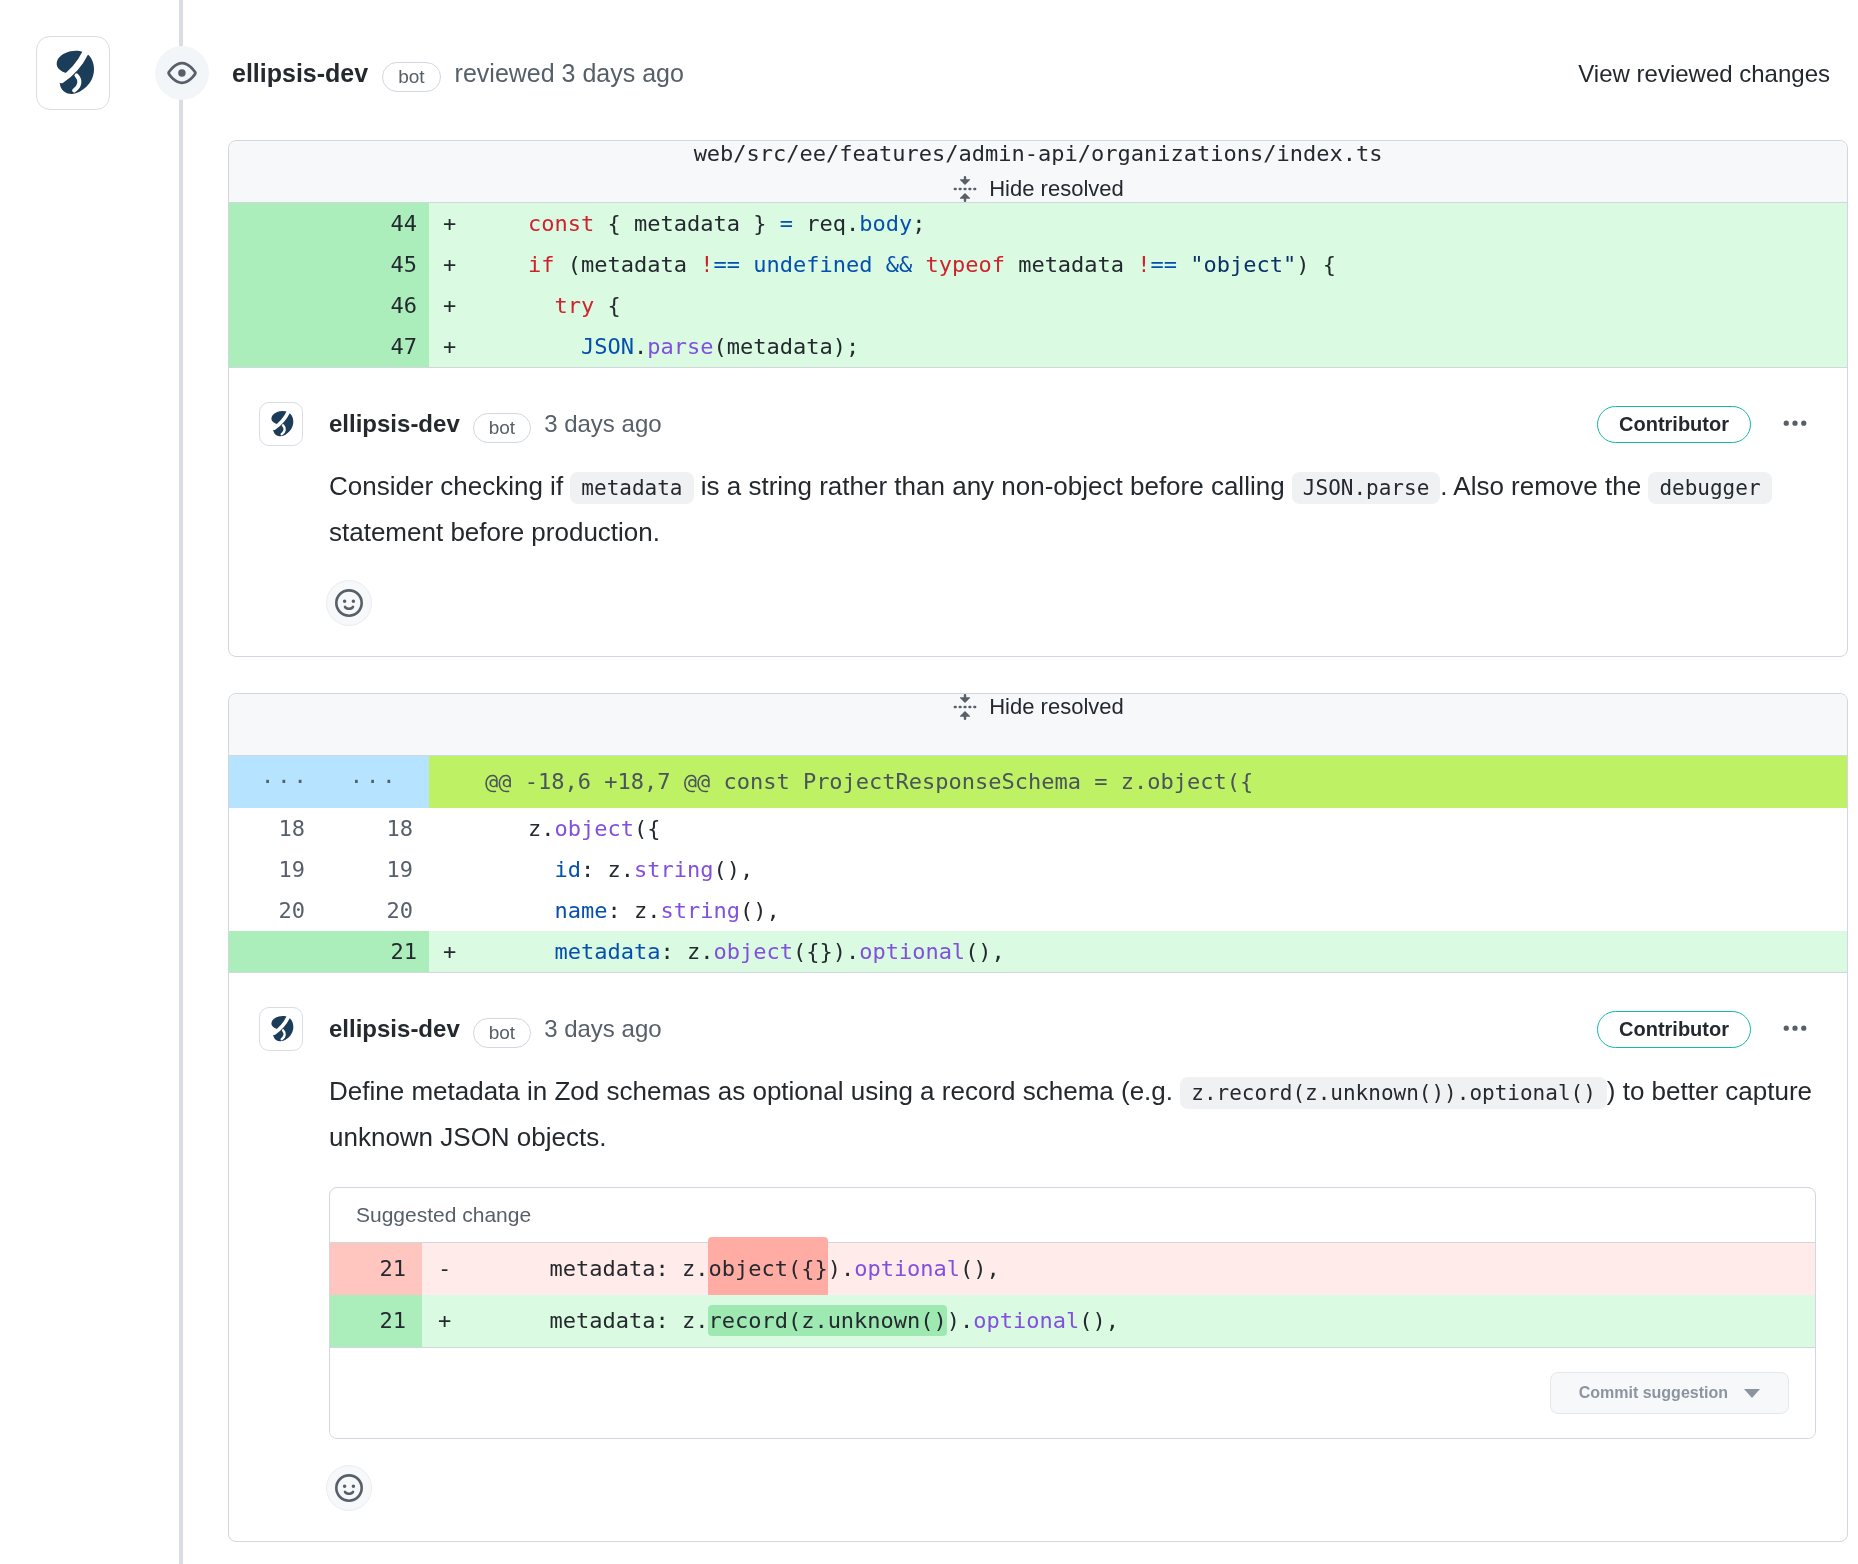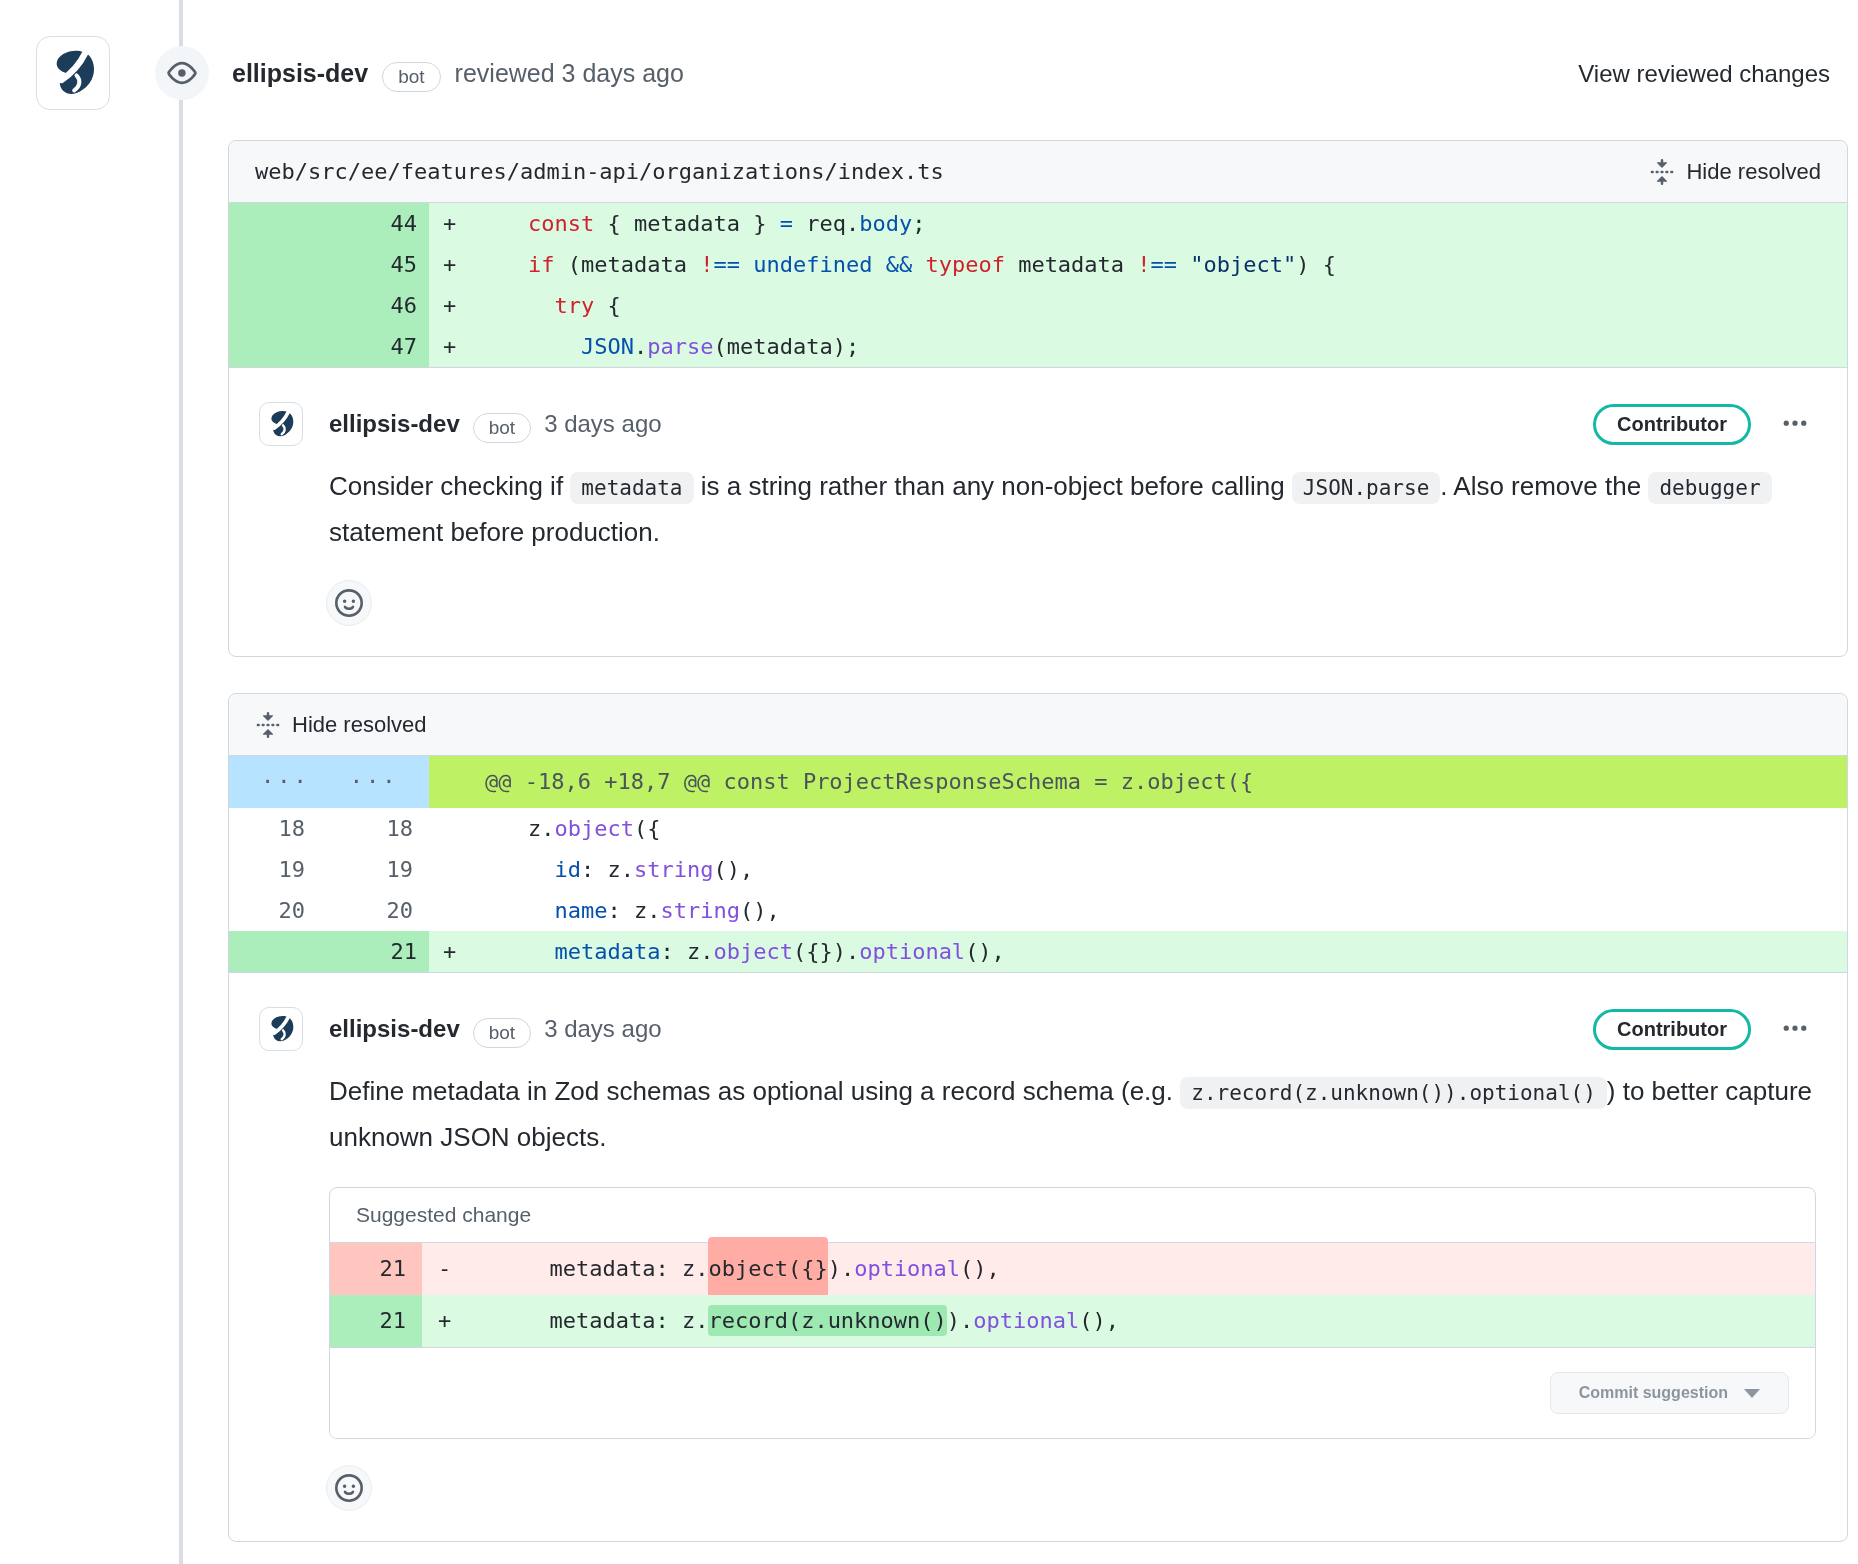--- a/index.html
+++ b/index.html
@@ -31,21 +31,21 @@
   .view-link { position:absolute; right:28px; top:60px; font-size:24px; font-weight:400; color:#24292f; cursor:pointer; }
 
   
   .card {
     margin-left:228px; width:1620px; background:#fff; border:1px solid #d0d7de; border-radius:8px;
     position:relative; z-index:2;
   }
   .card + .card { margin-top:36px; }
   .file-header {
     height:62px; background:#f6f8fa; border-bottom:1px solid #d0d7de; border-radius:8px 8px 0 0;
-    display:flex; align-items:center; justify-content:space-between; padding:0 26px;
+    display:flex; align-items:center; justify-content:space-between; padding:0 26px;flex-direction:column;
   }
   .file-path { font-family:"DejaVu Sans Mono", monospace; font-size:22px; color:#24292f; cursor:pointer; }
   .hide-resolved { display:flex; align-items:flex-end; gap:11px; font-size:22px; color:#24292f; cursor:pointer; }
 
   
   .diff { font-family:"DejaVu Sans Mono", monospace; font-size:22px; border-bottom:1px solid #d0d7de; }
   .diff-row { display:flex; height:41px; line-height:41px; white-space:pre; }
   .diff-row.hunk { height:52px; line-height:52px; }
   .gut { width:200px; flex:none; display:flex; }
   .gut-add { background:#aceebb; justify-content:flex-end; padding-right:12px; color:#24292f; }
@@ -66,21 +66,21 @@
   .comment { padding:34px 30px 30px 30px; position:relative; }
   .comment-head { display:flex; align-items:center; position:relative; height:44px; }
   .avatar-sm {
     width:44px; height:44px; border:1px solid #d8dee4; border-radius:10px; background:#fff;
     display:flex; align-items:center; justify-content:center; flex:none; cursor:pointer;
   }
   .comment-meta { display:flex; align-items:center; gap:13px; margin-left:26px; font-size:24px; color:#57606a; }
   .comment-meta .name { font-weight:700; color:#24292f; }
   .comment-right { position:absolute; right:4px; top:0; height:44px; display:flex; align-items:center; gap:26px; }
   .badge-contrib {
-    border:3px solid #14b8a6; border-radius:999px; padding:6px 21px; font-size:20px; font-weight:600; color:#24292f; background:#fff;
+    border:1px solid #14b8a6; border-radius:999px; padding:6px 21px; font-size:20px; font-weight:600; color:#24292f; background:#fff;
   }
   .kebab { display:flex; align-items:center; cursor:pointer; padding:4px; }
   .comment-body { margin:18px 0 0 70px; font-size:26px; line-height:44px; color:#24292f; max-width:1490px; }
   .inline-code {
     font-family:"DejaVu Sans Mono", monospace; font-size:21px; background:#eff1f3; border-radius:8px; padding:4px 11px;
   }
   .smiley-btn {
     margin:26px 0 0 67px; width:46px; height:46px; border-radius:50%; background:#f6f8fa;
     border:1px solid #e9edf1; display:flex; align-items:center; justify-content:center; cursor:pointer;
   }

